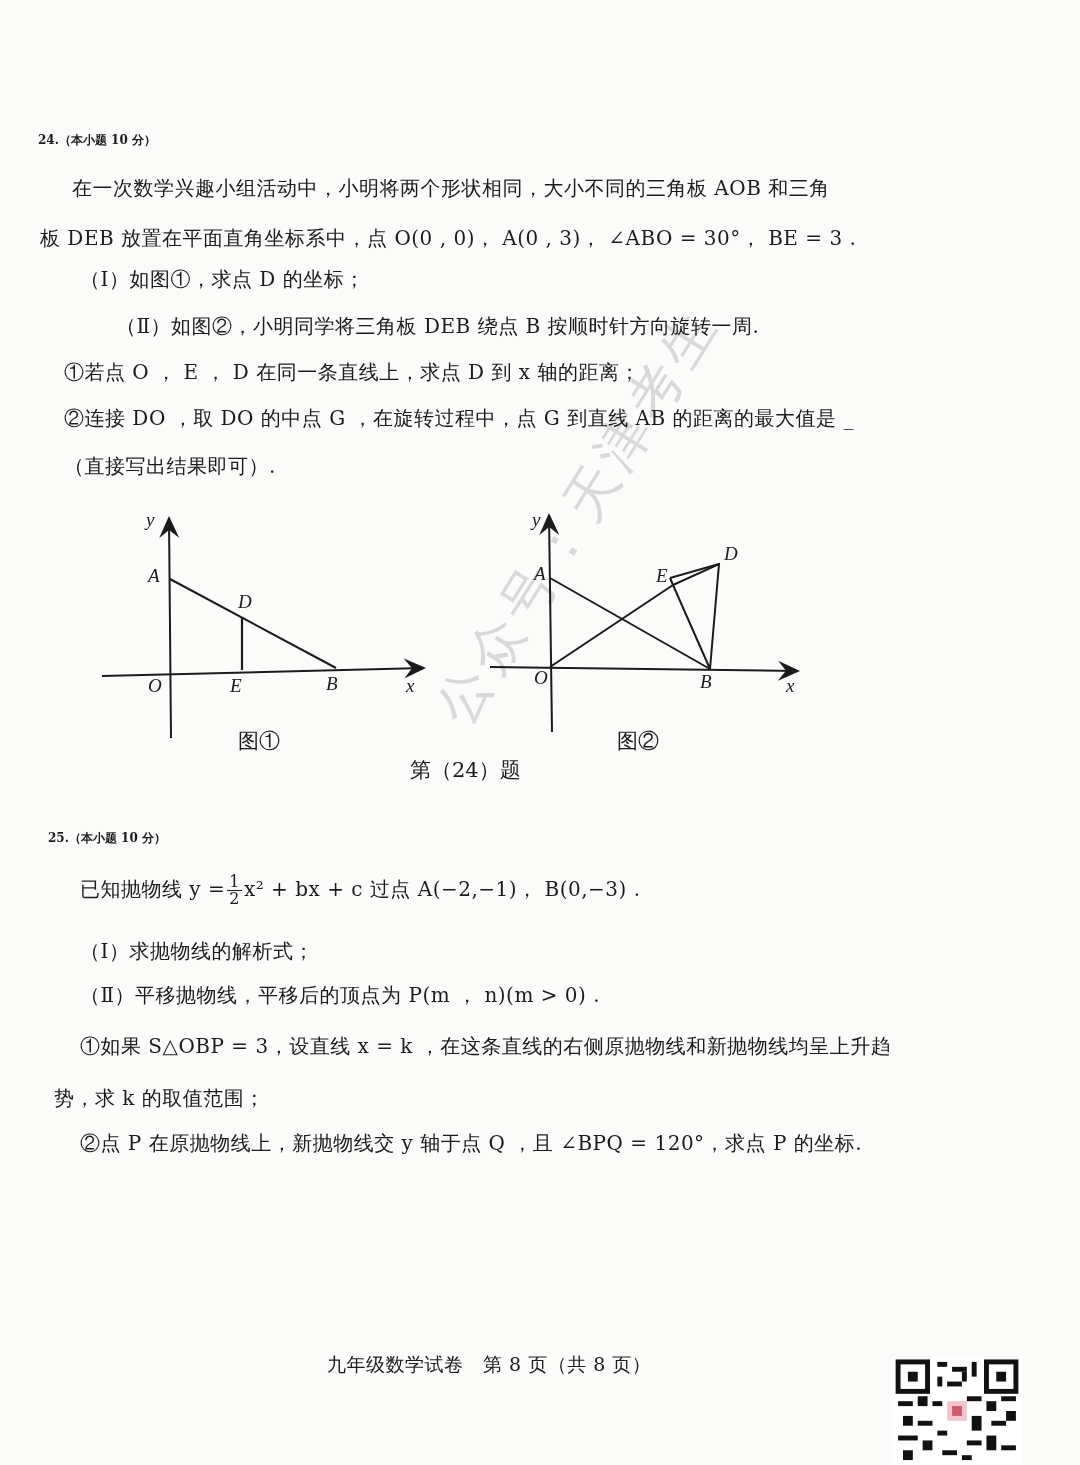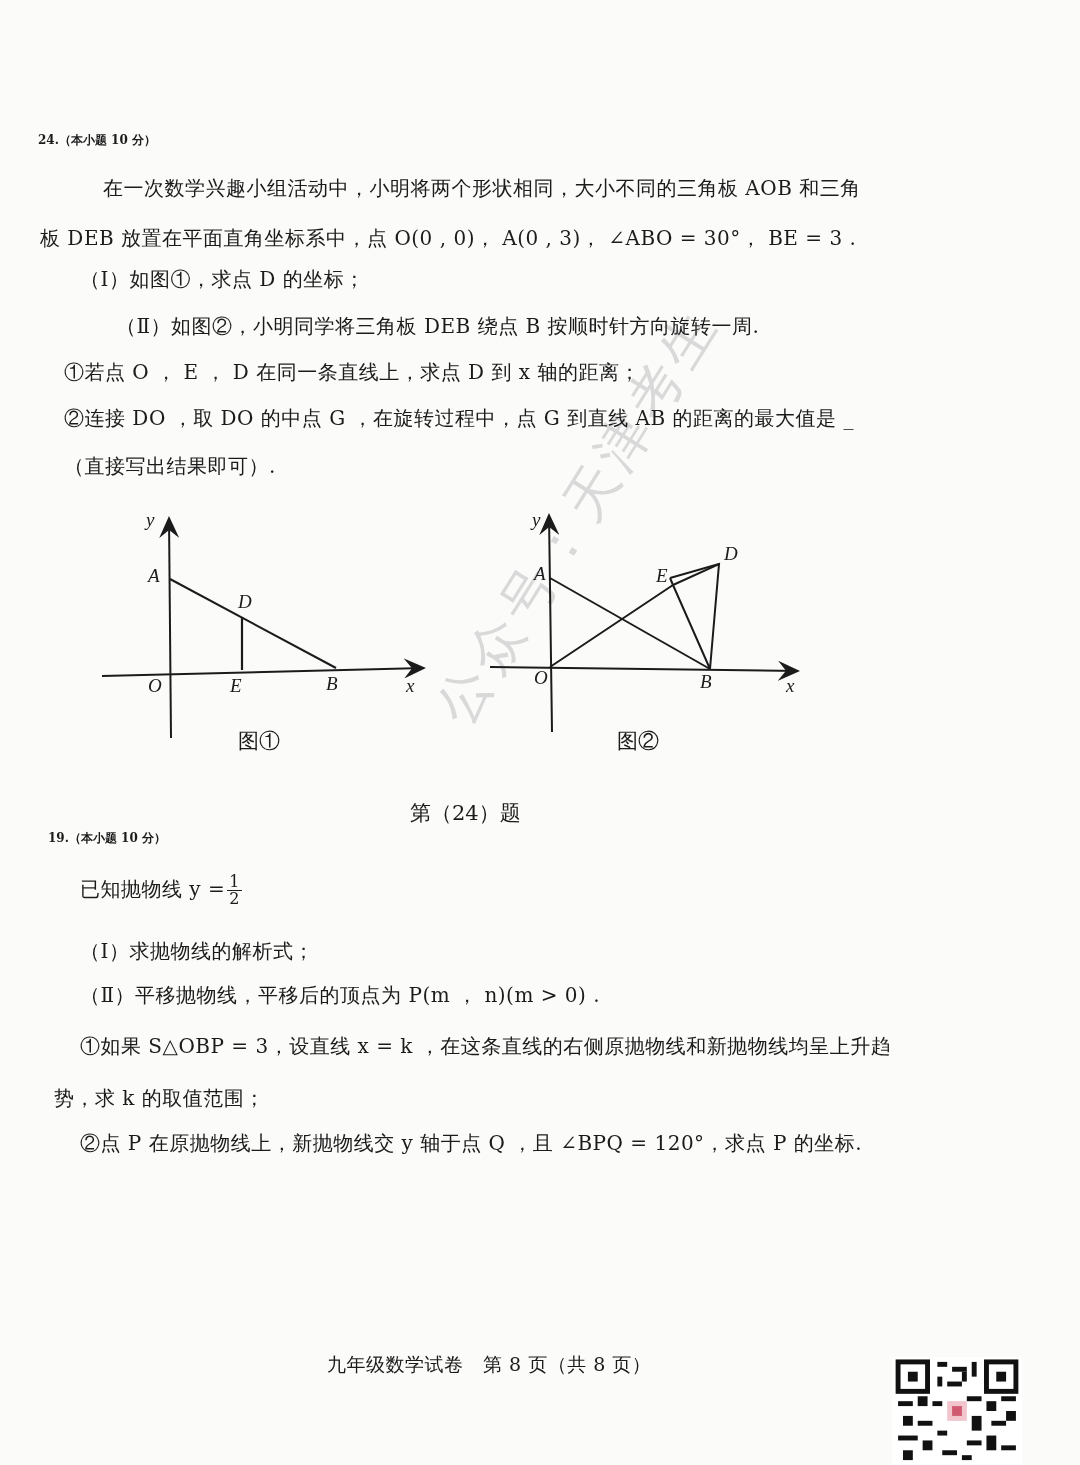--- a/index.html
+++ b/index.html
@@ -24,21 +24,21 @@
   .qr { position:absolute; left:892px; top:1357px; width:130px; height:108px; background:#fff; }
 </style>
 </head>
 <body>
 
 <div class="watermark">公众号：天津考生</div>
 
 <div class="abs qnum" style="left:38px; top:132px;">
   <span>24.</span><span>（本小题 10 分）</span>
 </div>
-<div class="abs line" style="left:72px; top:175px;margin-left:31px;">在一次数学兴趣小组活动中，小明将两个形状相同，大小不同的三角板 AOB 和三角</div>
+<div class="abs line" style="left:72px; top:175px;">在一次数学兴趣小组活动中，小明将两个形状相同，大小不同的三角板 AOB 和三角</div>
 <div class="abs line" style="left:40px; top:225px;">板 DEB 放置在平面直角坐标系中，点 O(0 , 0)， A(0 , 3)， ∠ABO = 30°， BE = 3 .</div>
 <div class="abs line" style="left:80px; top:266px;">（Ⅰ）如图①，求点 D 的坐标；</div>
 <div class="abs line" style="left:80px; top:313px;margin-left:36px;">（Ⅱ）如图②，小明同学将三角板 DEB 绕点 B 按顺时针方向旋转一周.</div>
 <div class="abs line" style="left:64px; top:359px;">①若点 O ， E ， D 在同一条直线上，求点 D 到 x 轴的距离；</div>
 <div class="abs line" style="left:64px; top:405px;">②连接 DO ，取 DO 的中点 G ，在旋转过程中，点 G 到直线 AB 的距离的最大值是 _</div>
 <div class="abs line" style="left:64px; top:453px;">（直接写出结果即可）.</div>
 
 <svg class="abs" style="left:90px; top:500px;" width="350" height="260">
   <defs>
     <marker id="arr" markerWidth="12" markerHeight="10" refX="10" refY="5" orient="auto">
@@ -75,27 +75,27 @@
   <text x="52" y="26">y</text>
   <text x="54" y="80">A</text>
   <text x="176" y="82">E</text>
   <text x="244" y="60">D</text>
   <text x="54" y="184">O</text>
   <text x="220" y="188">B</text>
   <text x="306" y="192">x</text>
 </svg>
 <div class="abs fig-cap" style="left:617px; top:727px;">图②</div>
 
-<div class="abs fig-cap" style="left:410px; top:756px;margin-top:43px;">第（24）题</div>
+<div class="abs fig-cap" style="left:410px; top:756px;">第（24）题</div>
 
 <div class="abs qnum" style="left:48px; top:830px;">
-  <span>19.</span><span>（本小题 10 分）</span>
+  <span>25.</span><span>（本小题 10 分）</span>
 </div>
 <div class="abs line" style="left:80px; top:874px;">
-  <span>已知抛物线 y =</span><span class="frac"><span class="num">1</span><span>2</span></span>
+  <span>已知抛物线 y =</span><span class="frac"><span class="num">1</span><span>2</span></span><span>x² + bx + c 过点 A(−2,−1)， B(0,−3) .</span>
 </div>
 <div class="abs line" style="left:80px; top:938px;">（Ⅰ）求抛物线的解析式；</div>
 <div class="abs line" style="left:80px; top:982px;">（Ⅱ）平移抛物线，平移后的顶点为 P(m ， n)(m &gt; 0) .</div>
 <div class="abs line" style="left:80px; top:1033px;">①如果 S△OBP = 3，设直线 x = k ，在这条直线的右侧原抛物线和新抛物线均呈上升趋</div>
 <div class="abs line" style="left:54px; top:1085px;">势，求 k 的取值范围；</div>
 <div class="abs line" style="left:80px; top:1130px;text-align:right;">②点 P 在原抛物线上，新抛物线交 y 轴于点 Q ，且 ∠BPQ = 120°，求点 P 的坐标.</div>
 
 <div class="abs line" style="left:327px; top:1352px; font-size:19px;">九年级数学试卷　第 8 页（共 8 页）</div>
 
 <svg class="qr" viewBox="0 0 26 22">

